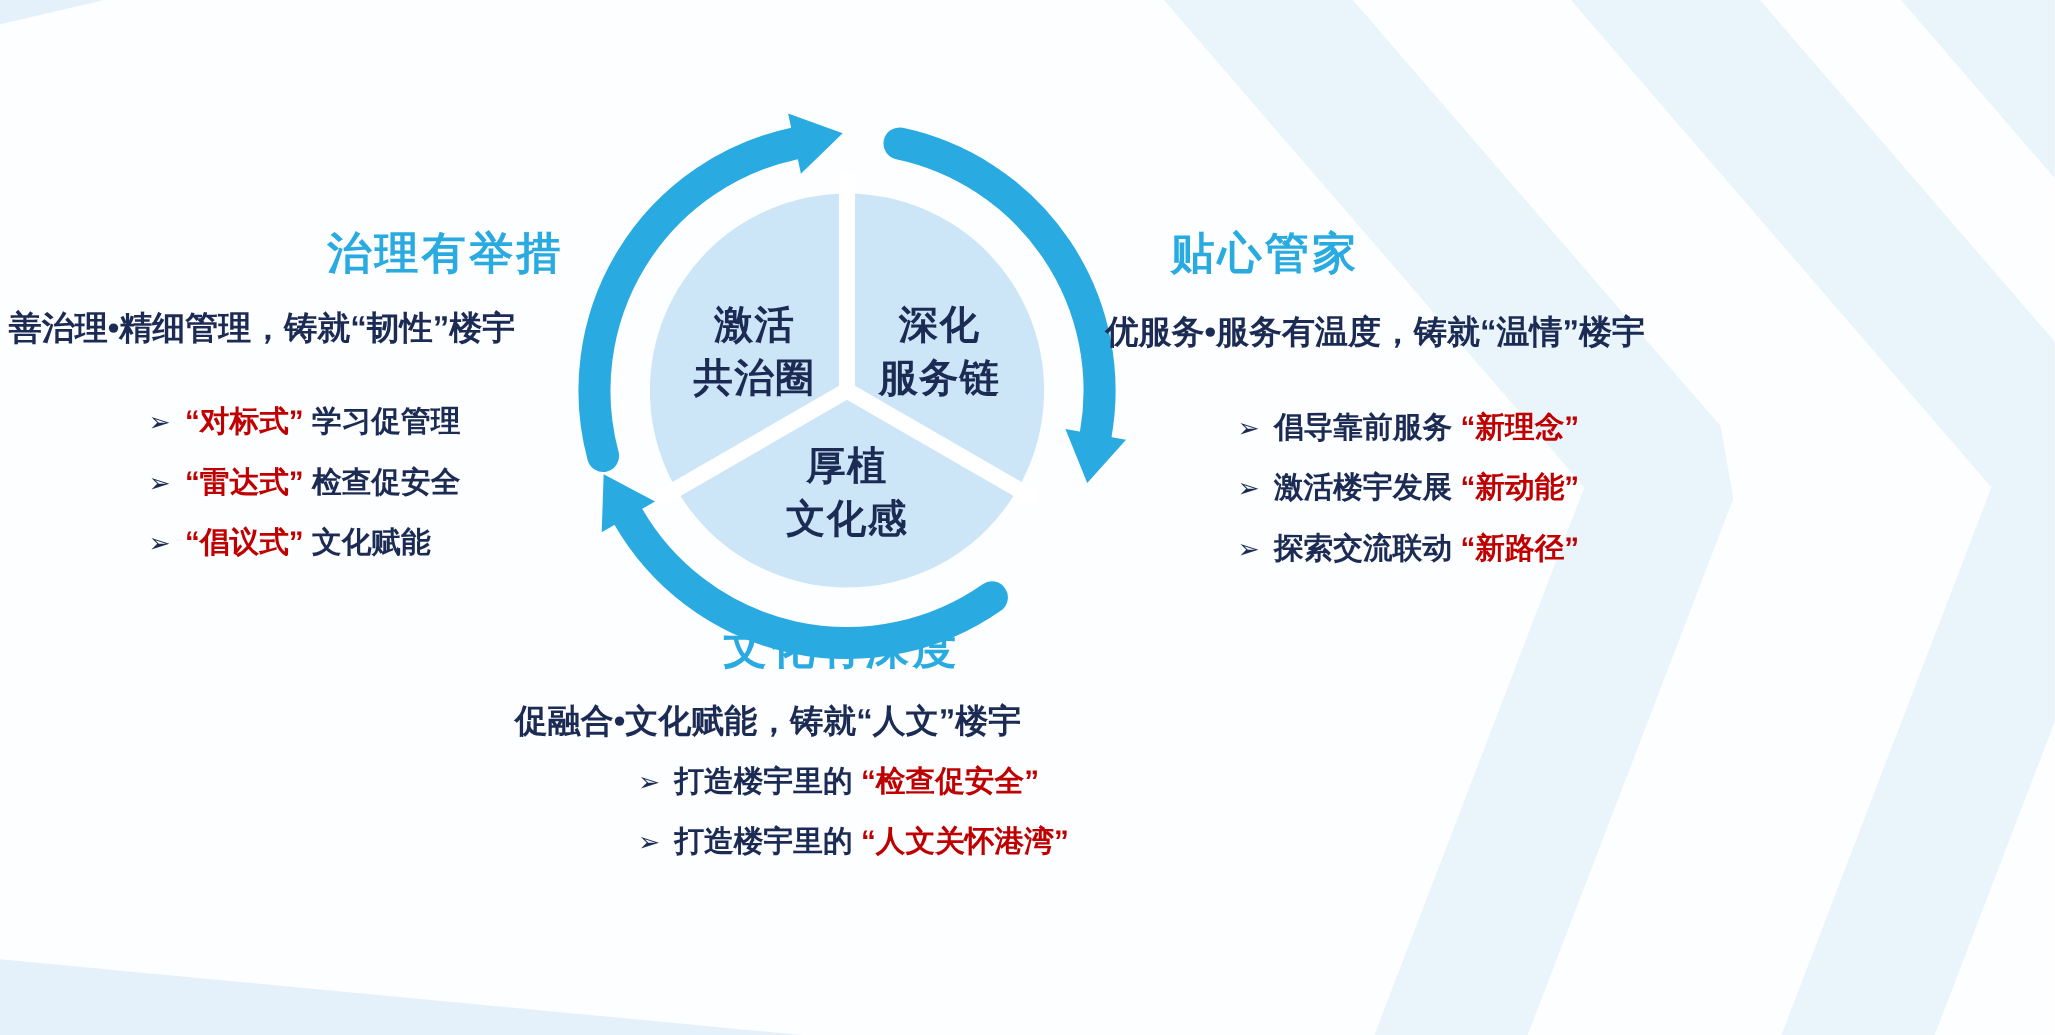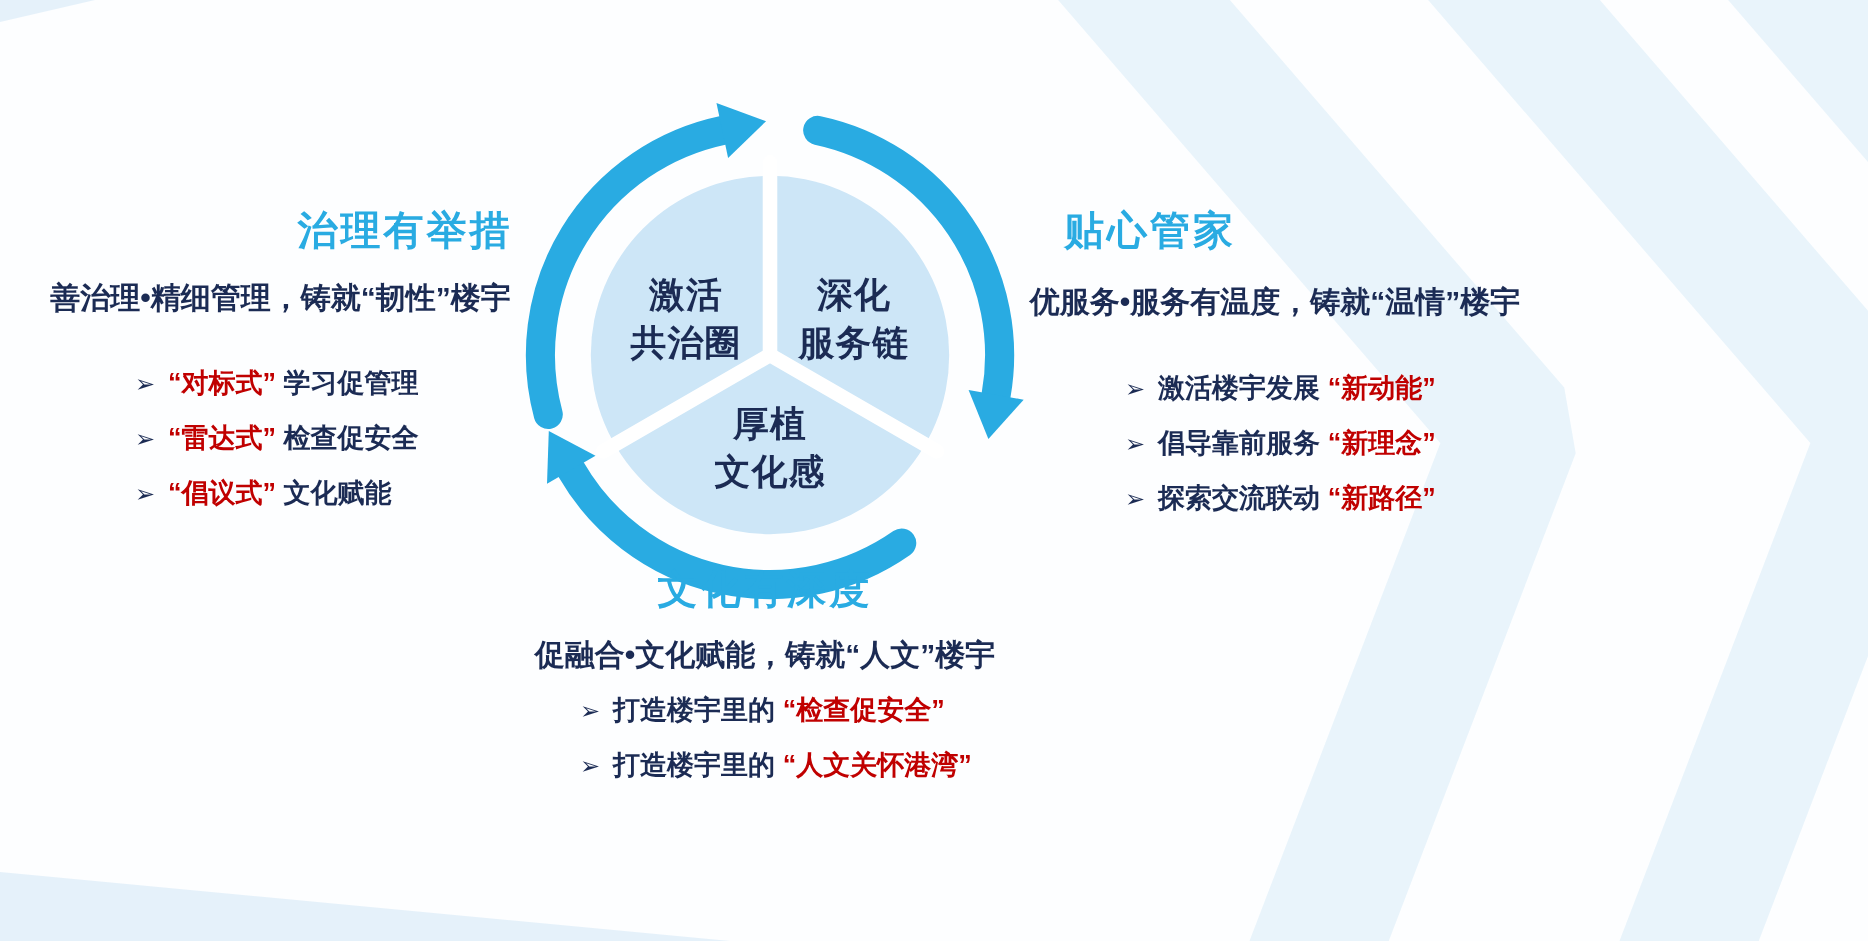--- a/index.html
+++ b/index.html
@@ -63,21 +63,21 @@
     letter-spacing: 3px;
     color: var(--accent-blue, #29ABE2);
     text-align: center;
   }
   .sec-sub {
     position: absolute;
     margin: 0;
     font-size: 30px;
     font-weight: bold;
     color: var(--navy, #1B2B54);
-    text-align: center;
+    text-align: left;
     white-space: nowrap;
   }
   .bullets {
     position: absolute;
     margin: 0;
     padding: 0;
     list-style: none;
     font-size: 27px;
     font-weight: bold;
     color: var(--navy, #1B2B54);
@@ -94,21 +94,21 @@
   
   .gov-title   { left: 255px;  top: 203px; width: 300px; }
   .gov-sub     { left: 8px;    top: 278px; width: 545px; }
   .gov-bullets { left: 135px;  top: 365px; }
 
   .svc-title   { left: 1000px; top: 203px; width: 300px; }
   .svc-sub     { left: 1005px; top: 282px; width: 540px; }
   .svc-bullets { left: 1125px; top: 370px; }
 
   .cul-title   { left: 615px;  top: 562px; width: 300px; }
-  .cul-sub     { left: 480px;  top: 635px; width: 570px; }
+  .cul-sub     { left: 468px;  top: 635px; width: 570px; }
   .cul-bullets { left: 580px;  top: 692px; }
 </style>
 </head>
 <body>
 
 <div class="slide">
 
   <svg class="bg-svg" viewBox="0 0 1868 941" aria-hidden="true">
     <polyline class="bg-chevron" points="1075,-80 1515,430 1285,1030"></polyline>
     <polyline class="bg-chevron" points="1445,-80 1885,430 1655,1030"></polyline>
@@ -158,24 +158,24 @@
         <span class="marker">➢</span><span></span><span class="red">“倡议式”</span><span> 文化赋能</span>
       </li>
     </ul>
   </section>
 
   <section>
     <h2 class="sec-title svc-title">贴心管家</h2>
     <p class="sec-sub svc-sub">优服务•服务有温度，铸就“温情”楼宇</p>
     <ul class="bullets svc-bullets">
       <li>
-        <span class="marker">➢</span><span>激活楼宇发展 </span><span class="red">“新动能”</span><span></span>
+        <span class="marker">➢</span><span>倡导靠前服务 </span><span class="red">“新理念”</span><span></span>
       </li>
       <li>
-        <span class="marker">➢</span><span>倡导靠前服务 </span><span class="red">“新理念”</span><span></span>
+        <span class="marker">➢</span><span>激活楼宇发展 </span><span class="red">“新动能”</span><span></span>
       </li>
       <li>
         <span class="marker">➢</span><span>探索交流联动 </span><span class="red">“新路径”</span><span></span>
       </li>
     </ul>
   </section>
 
   <section>
     <h2 class="sec-title cul-title">文化有深度</h2>
     <p class="sec-sub cul-sub">促融合•文化赋能，铸就“人文”楼宇</p>

